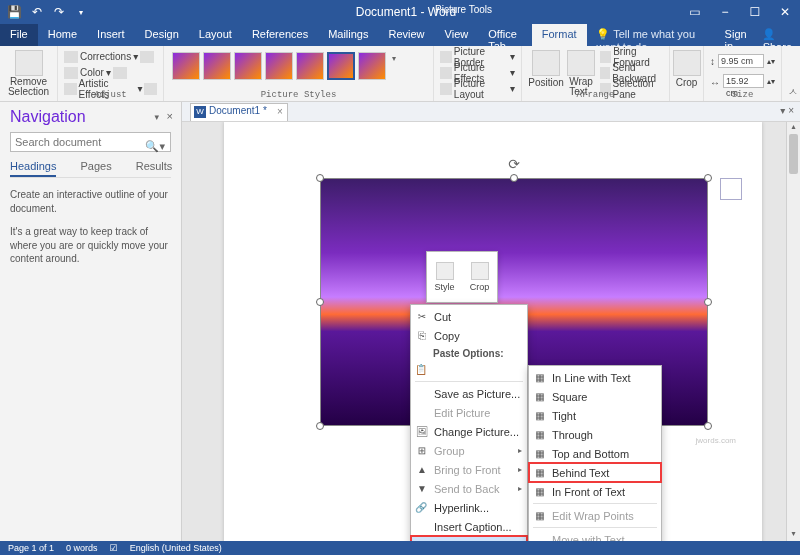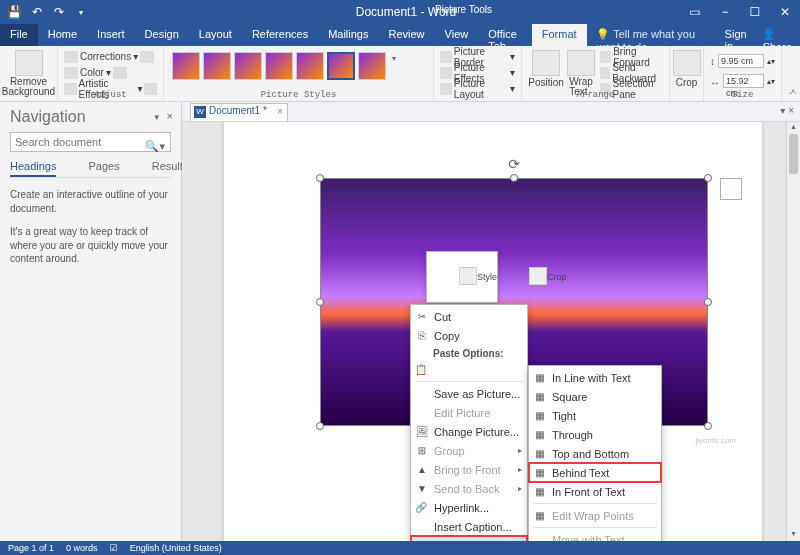--- a/index.html
+++ b/index.html
@@ -40,41 +40,41 @@
 .ribbon-right-collapse { position: absolute; right: 2px; bottom: 2px; font-size: 10px; color: #666; }
 
 
 .doctab-row { height: 20px; background: #eef1f5; border-bottom: 1px solid #d4d4d4; display: flex; align-items: center; padding-left: 190px; position: relative; }
 .doctab { height: 18px; background: #fff; border: 1px solid #c0c0c0; border-bottom: none; padding: 1px 20px 0 18px; font-size: 10px; color: #2b579a; position: relative; }
 .doctab .x { position: absolute; right: 4px; top: 2px; font-size: 10px; color: #888; }
 .doctab .wic { position: absolute; left: 3px; top: 2px; width: 12px; height: 12px; background: #2b579a; color: #fff; font-size: 8px; text-align: center; line-height: 12px; }
 
 
 .navpane { position: absolute; top: 102px; left: 0; width: 182px; bottom: 14px; background: #f3f3f3; border-right: 1px solid #d0d0d0; padding: 6px 10px; color: #444; }
-.nav-title { color: #737373; font-size: 16px; margin-bottom: 6px; }
+.nav-title { color: #6d28d9; font-size: 16px; margin-bottom: 6px; }
 .nav-close { position: absolute; right: 8px; top: 8px; font-size: 11px; color: #666; }
 .nav-dd { position: absolute; right: 22px; top: 10px; font-size: 9px; color: #666; }
 .nav-search { width: 100%; height: 20px; border: 1px solid #bbb; background: #fff; padding: 0 18px 0 4px; font-size: 11px; margin-bottom: 8px; position: relative; }
 .nav-search-ic { position: absolute; right: 16px; top: 38px; font-size: 11px; color: #666; }
-.nav-tabs { display: flex; gap: 32px; font-size: 11px; color: #666; margin-bottom: 10px; border-bottom: 1px solid #ddd; }
+.nav-tabs { display: flex; gap: 24px; font-size: 11px; color: #666; margin-bottom: 10px; border-bottom: 1px solid #ddd; }
 .nav-tab.active { color: #2b579a; border-bottom: 2px solid #2b579a; padding-bottom: 3px; }
 .nav-body p { font-size: 10px; color: #555; margin-bottom: 10px; line-height: 1.35; }
 
 
 .canvas { position: absolute; top: 122px; left: 182px; right: 0; bottom: 14px; background: #e6e6e6; overflow: hidden; }
 .page { position: absolute; left: 42px; top: 0; width: 538px; height: 700px; background: #fff; box-shadow: 0 0 4px rgba(0,0,0,.2); }
 .img-sel { position: absolute; left: 96px; top: 56px; width: 388px; height: 248px; }
 .img-content { width: 100%; height: 100%; background: linear-gradient(180deg,#3d1d6a 0%,#7b2cbf 30%,#c77dff 48%,#ff6b35 55%,#5a189a 62%,#240046 100%); border: 1px solid #888; }
 .sel-handle { position: absolute; width: 8px; height: 8px; border: 1px solid #666; background: #fff; border-radius: 4px; }
 .rot-handle { position: absolute; left: 50%; top: -22px; transform: translateX(-50%); font-size: 14px; color: #666; }
 .layout-badge { position: absolute; right: -34px; top: 0; width: 22px; height: 22px; border: 1px solid #aac; background: #fff; }
 
 
 .minitool { position: absolute; width: 72px; height: 52px; background: #fff; border: 1px solid #b8b8b8; box-shadow: 0 2px 6px rgba(0,0,0,.2); display: flex; }
-.minitool .mb { flex: 1; display: flex; flex-direction: row; align-items: center; justify-content: center; font-size: 9px; color: #444; padding-left: 32px; }
+.minitool .mb { flex: 1; display: flex; flex-direction: column; align-items: center; justify-content: center; font-size: 9px; color: #444; }
 .minitool .mb .mi { width: 18px; height: 18px; background: #eee; border: 1px solid #ccc; margin-bottom: 2px; }
 
 
 .ctxmenu { position: absolute; width: 118px; background: #fff; border: 1px solid #b8b8b8; box-shadow: 0 3px 8px rgba(0,0,0,.25); font-size: 11px; color: #333; padding: 2px 0; }
 .ctxitem { display: flex; align-items: center; height: 19px; padding: 0 6px 0 4px; gap: 5px; position: relative; }
 .ctxitem.disabled { color: #a0a0a0; }
 .ctxitem .ci { width: 14px; height: 14px; display: inline-flex; align-items: center; justify-content: center; font-size: 10px; color: #555; }
 .ctxitem .arr { position: absolute; right: 5px; font-size: 8px; color: #666; }
 .ctxsep { height: 1px; background: #e0e0e0; margin: 2px 4px; }
 .ctxhdr { font-size: 10px; font-weight: bold; padding: 3px 6px 1px 22px; color: #555; }
@@ -132,21 +132,21 @@
     <div class="ribbon-tab">Sign in</div>
     <div class="ribbon-tab">👤 <span>Share</span></div>
   </div>
 </div>
 
 <div class="ribbon">
   <div class="ribgrp" style="width:58px">
     <div class="bigbtn">
       <div class="ic"></div>
       <span style="white-space:pre-line;text-align:center;line-height:1">Remove
-Background</span>
+Selection</span>
     </div>
   </div>
   <div class="ribgrp" style="width:106px">
     <div class="pic-adj">
       <div class="smallrow"><span class="smallic"></span><span>Corrections</span> ▾ <span class="smallic"></span></div>
       <div class="smallrow"><span class="smallic"></span><span>Color</span> ▾ <span class="smallic"></span></div>
       <div class="smallrow"><span class="smallic"></span><span>Artistic Effects</span> ▾ <span class="smallic"></span></div>
     </div>
     <div class="ribgrp-label">Adjust</div>
   </div>

